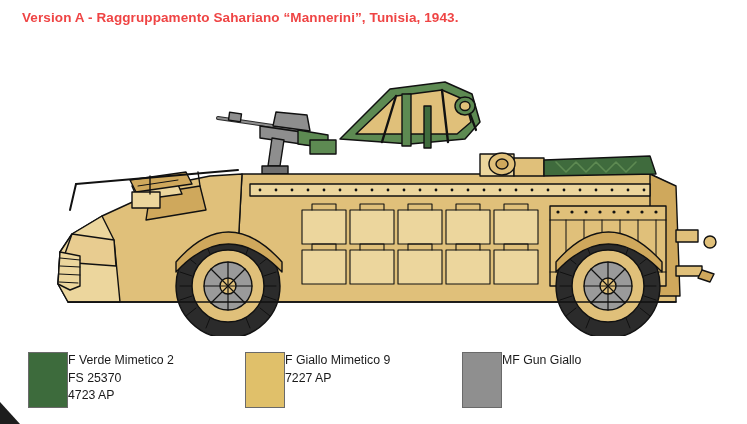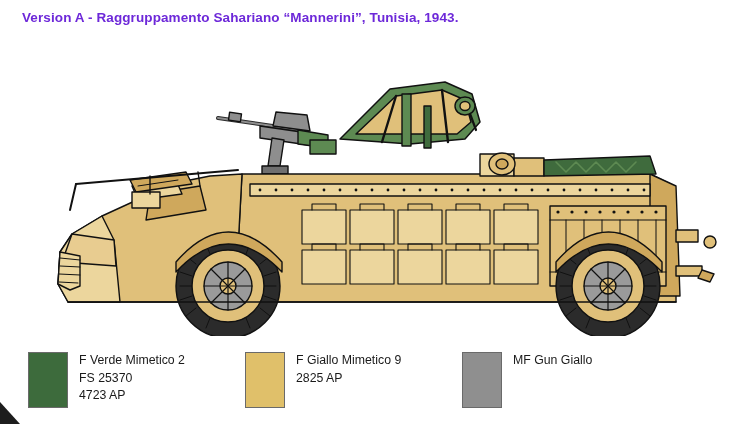--- a/index.html
+++ b/index.html
@@ -23,21 +23,21 @@
   }
   
   .title {
     position: absolute;
     left: 22px;
     top: 10px;
     font-size: 13.5px;
     font-weight: bold;
     letter-spacing: 0.1px;
     white-space: nowrap;
-    color: #6d28d9;
+    color: #ef4444;
   }
   
   .artwork {
     position: absolute;
     left: 10px;
     top: 34px;
     width: 727px;
     height: 302px;
   }
   .artwork svg { display: block; }
@@ -57,21 +57,20 @@
     width: 217px;
   }
   .swatch {
     width: 40px;
     height: 56px;
     flex: 0 0 40px;
     border: 1px solid #6a6a6a;
     box-sizing: border-box;
   }
   .legend-text {
-    margin-left: 11px;
     font-size: 12.3px;
     line-height: 17.5px;
     color: #1a1a1a;
     white-space: nowrap;
   }
   .legend-text div { font-size: 12.3px; }
 
   
   .corner-mark {
     position: absolute;
@@ -314,21 +313,21 @@
         <div>F Verde Mimetico 2</div>
         <div>FS 25370</div>
         <div>4723 AP</div>
       </div>
     </div>
 
     <div class="legend-item">
       <div class="swatch" style="background:#e0c06a"></div>
       <div class="legend-text">
         <div>F Giallo Mimetico 9</div>
-        <div>2825 AP</div>
+        <div>7227 AP</div>
       </div>
     </div>
 
     <div class="legend-item">
       <div class="swatch" style="background:#8f8f8f"></div>
       <div class="legend-text">
         <div>MF Gun Giallo</div>
       </div>
     </div>
 

